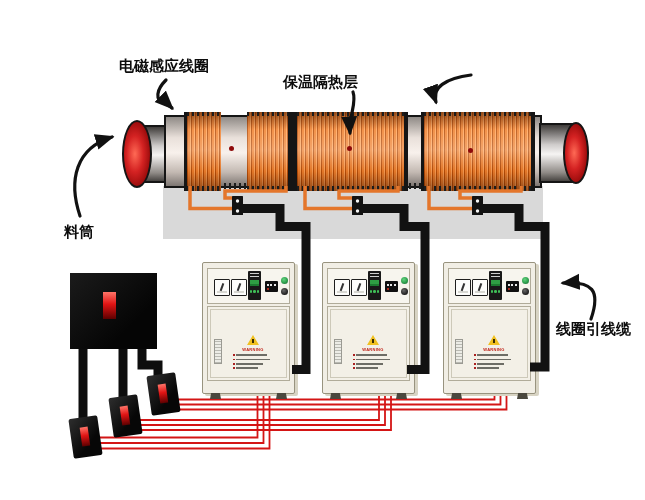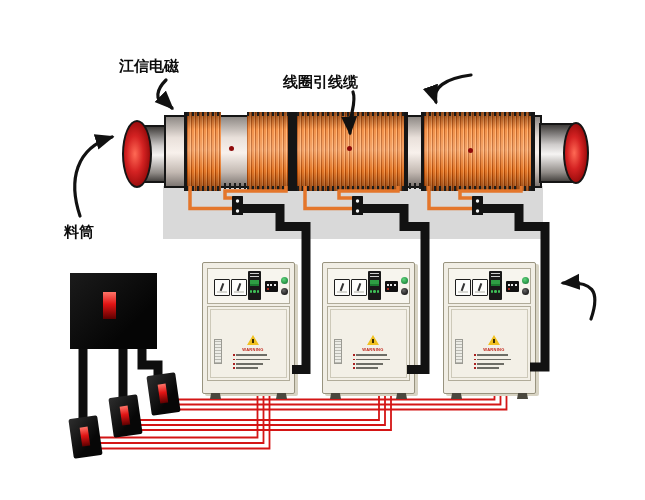--- a/index.html
+++ b/index.html
@@ -304,17 +304,18 @@
     </g>
     <g stroke="#111" stroke-width="3.2" fill="none" stroke-linecap="round">
       <path d="M166,80 C156,90 155,100 164,103 C168,105 170,106 172,108" marker-end="url(#ah)"></path>
       <path d="M353,92 C357,103 349,114 350,133" marker-end="url(#ah)"></path>
       <path d="M471,75 C446,78 431,88 436,102" marker-end="url(#ah)"></path>
       <path d="M80,216 C68,180 76,148 112,137" marker-end="url(#ah)"></path>
       <path d="M591,319 C601,290 592,281 563,283" marker-end="url(#ah)"></path>
     </g>
   </svg>
 
-  <div id="lbl-insulation" class="lbl">江信电磁</div>
-  <div id="lbl-temp" class="lbl">线圈引线缆</div>
+  <div id="lbl-insulation" class="lbl">电磁感应线圈</div>
+  <div id="lbl-temp" class="lbl">保温隔热层</div>
   <div id="lbl-barrel" class="lbl">料筒</div>
+  <div id="lbl-lead" class="lbl">线圈引线缆</div>
 
 </div>
 
 </body></html>

